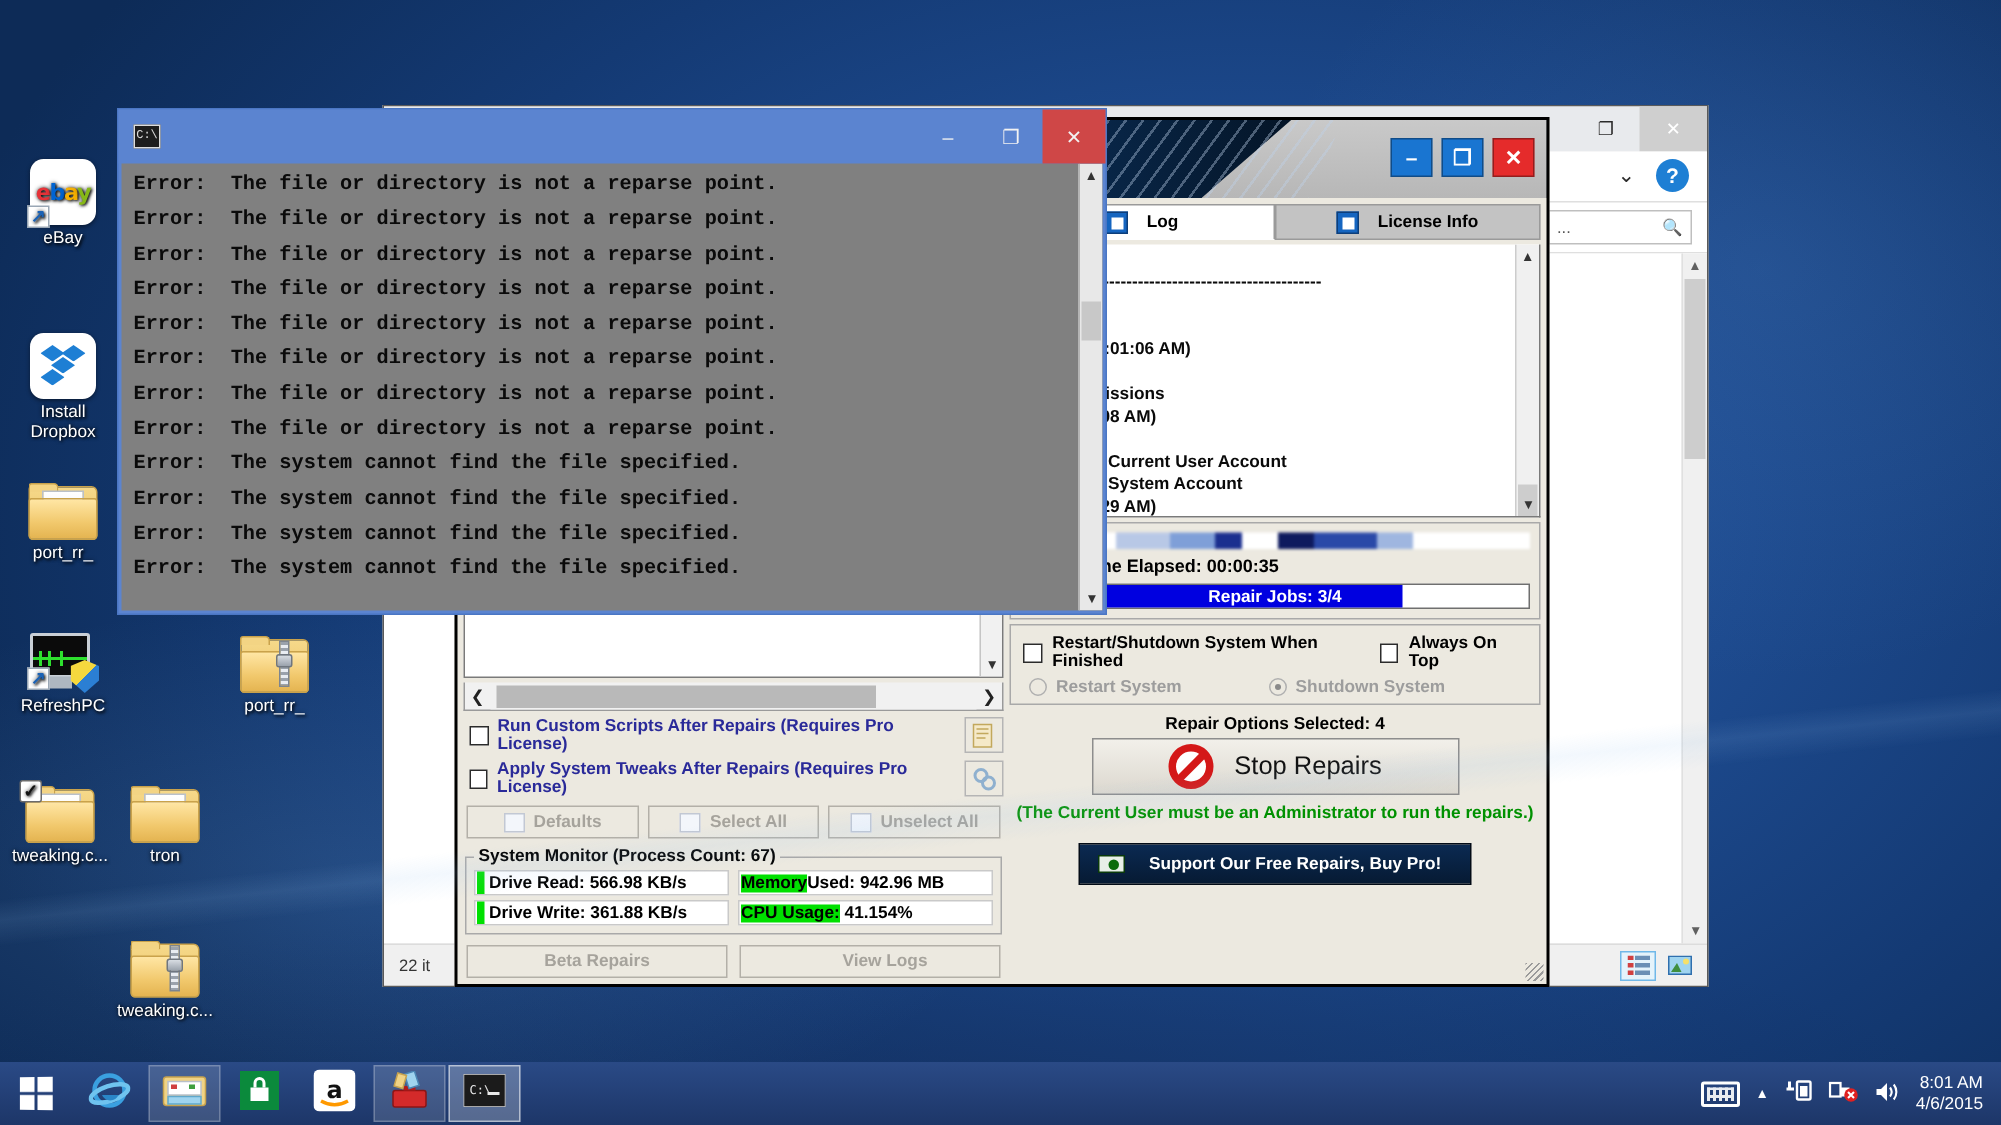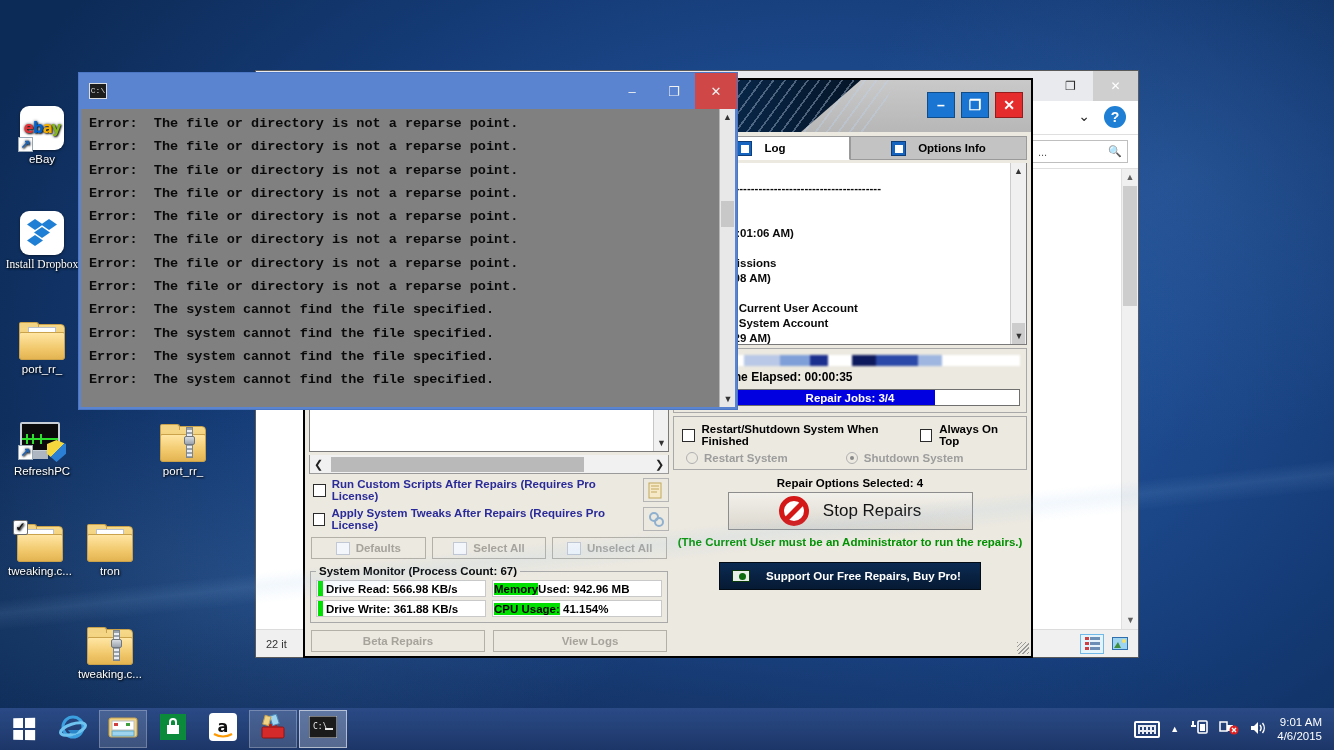--- a/index.html
+++ b/index.html
@@ -351,21 +351,21 @@
   <div class="dicon" style="left:4px; top:100px;">
     <div class="gfx">
       <div class="tile">
         <span class="ebay-txt"><i style="color:#e53238">e</i><i style="color:#0064d2">b</i><i style="color:#f5af02">a</i><i style="color:#86b817">y</i></span>
         <span class="shortcut-arrow">↗</span>
       </div>
     </div>
     <span class="lbl">eBay</span>
   </div>
 
-  <div class="dicon" style="left:4px; top:205px;font-family:Liberation Serif, serif;">
+  <div class="dicon" style="left:4px; top:216px;">
     <div class="gfx">
       <div class="tile">
         <div class="dropbox-gfx">
           <span style="left:0;top:0;"></span>
             <span style="left:14px;top:0;"></span>
           <span style="left:7px;top:8px;"></span>
             <span style="left:0;top:16px;"></span>
         </div>
       </div>
     </div>
@@ -644,21 +644,21 @@
       </div>
 
       <div id="wr-right">
         <div id="tabs">
           <div class="tab active">
             <span class="tabicon"></span>
             <span>Log</span>
           </div>
           <div class="tab inactive">
             <span class="tabicon"></span>
-            <span>Options Info</span>
+            <span>License Info</span>
           </div>
         </div>
         <div id="logbox">
           <div id="logtext" style="white-space: pre;">l.: 5.03 GB
 -----------------------------------------------------
 
 airs...
 (4/6/2015 8:01:06 AM)
 
 rvice Permissions
@@ -845,18 +845,18 @@
             <path d="M13 9l4 4M17 9l-4 4" stroke="#fff" stroke-width="1.4"></path>
           </svg>
       </span>
       <span class="trayico">
         <svg width="18" height="16" viewBox="0 0 18 16">
             <path d="M2 6h3l4-4v12l-4-4H2z" fill="#fff"></path>
             <path d="M11 5a5 5 0 0 1 0 6M13.5 3a8 8 0 0 1 0 10" stroke="#fff" stroke-width="1.4" fill="none"></path>
           </svg>
       </span>
       <div id="clock">
-        <div>9:01 AM</div>
+        <div>8:01 AM</div>
         <div>4/6/2015</div>
       </div>
     </div>
   </div>
 </div>
 
 </body></html>

